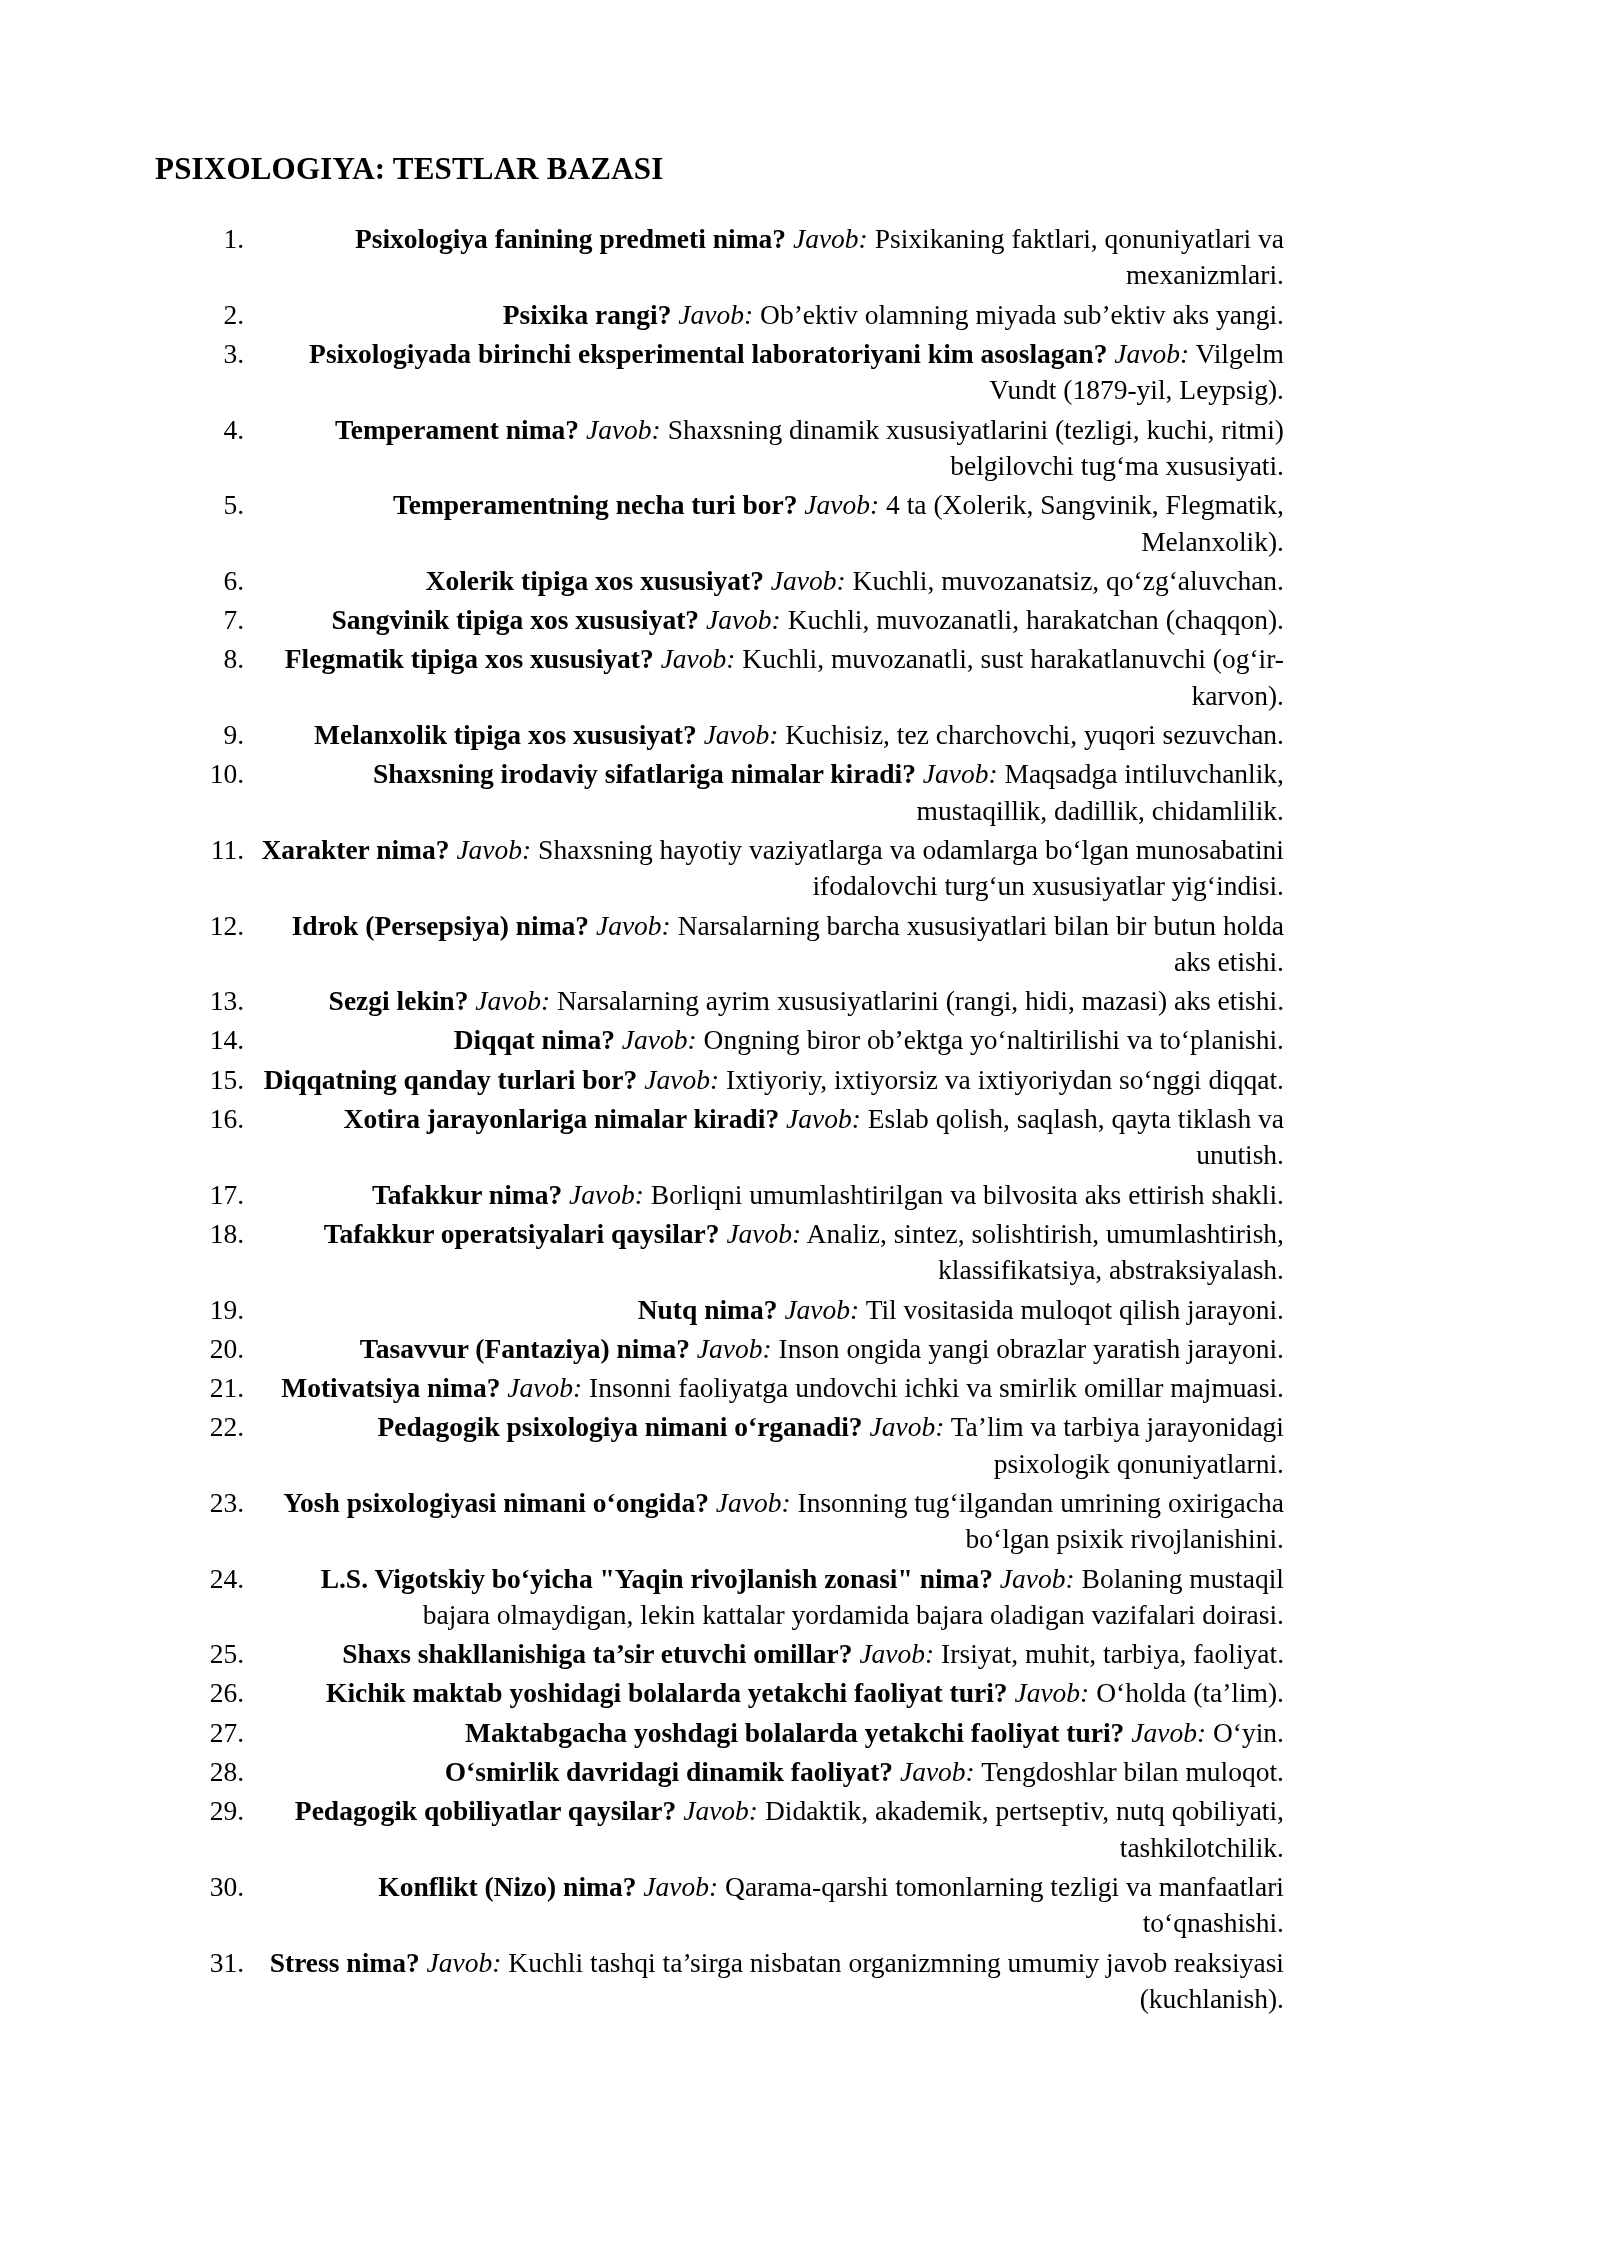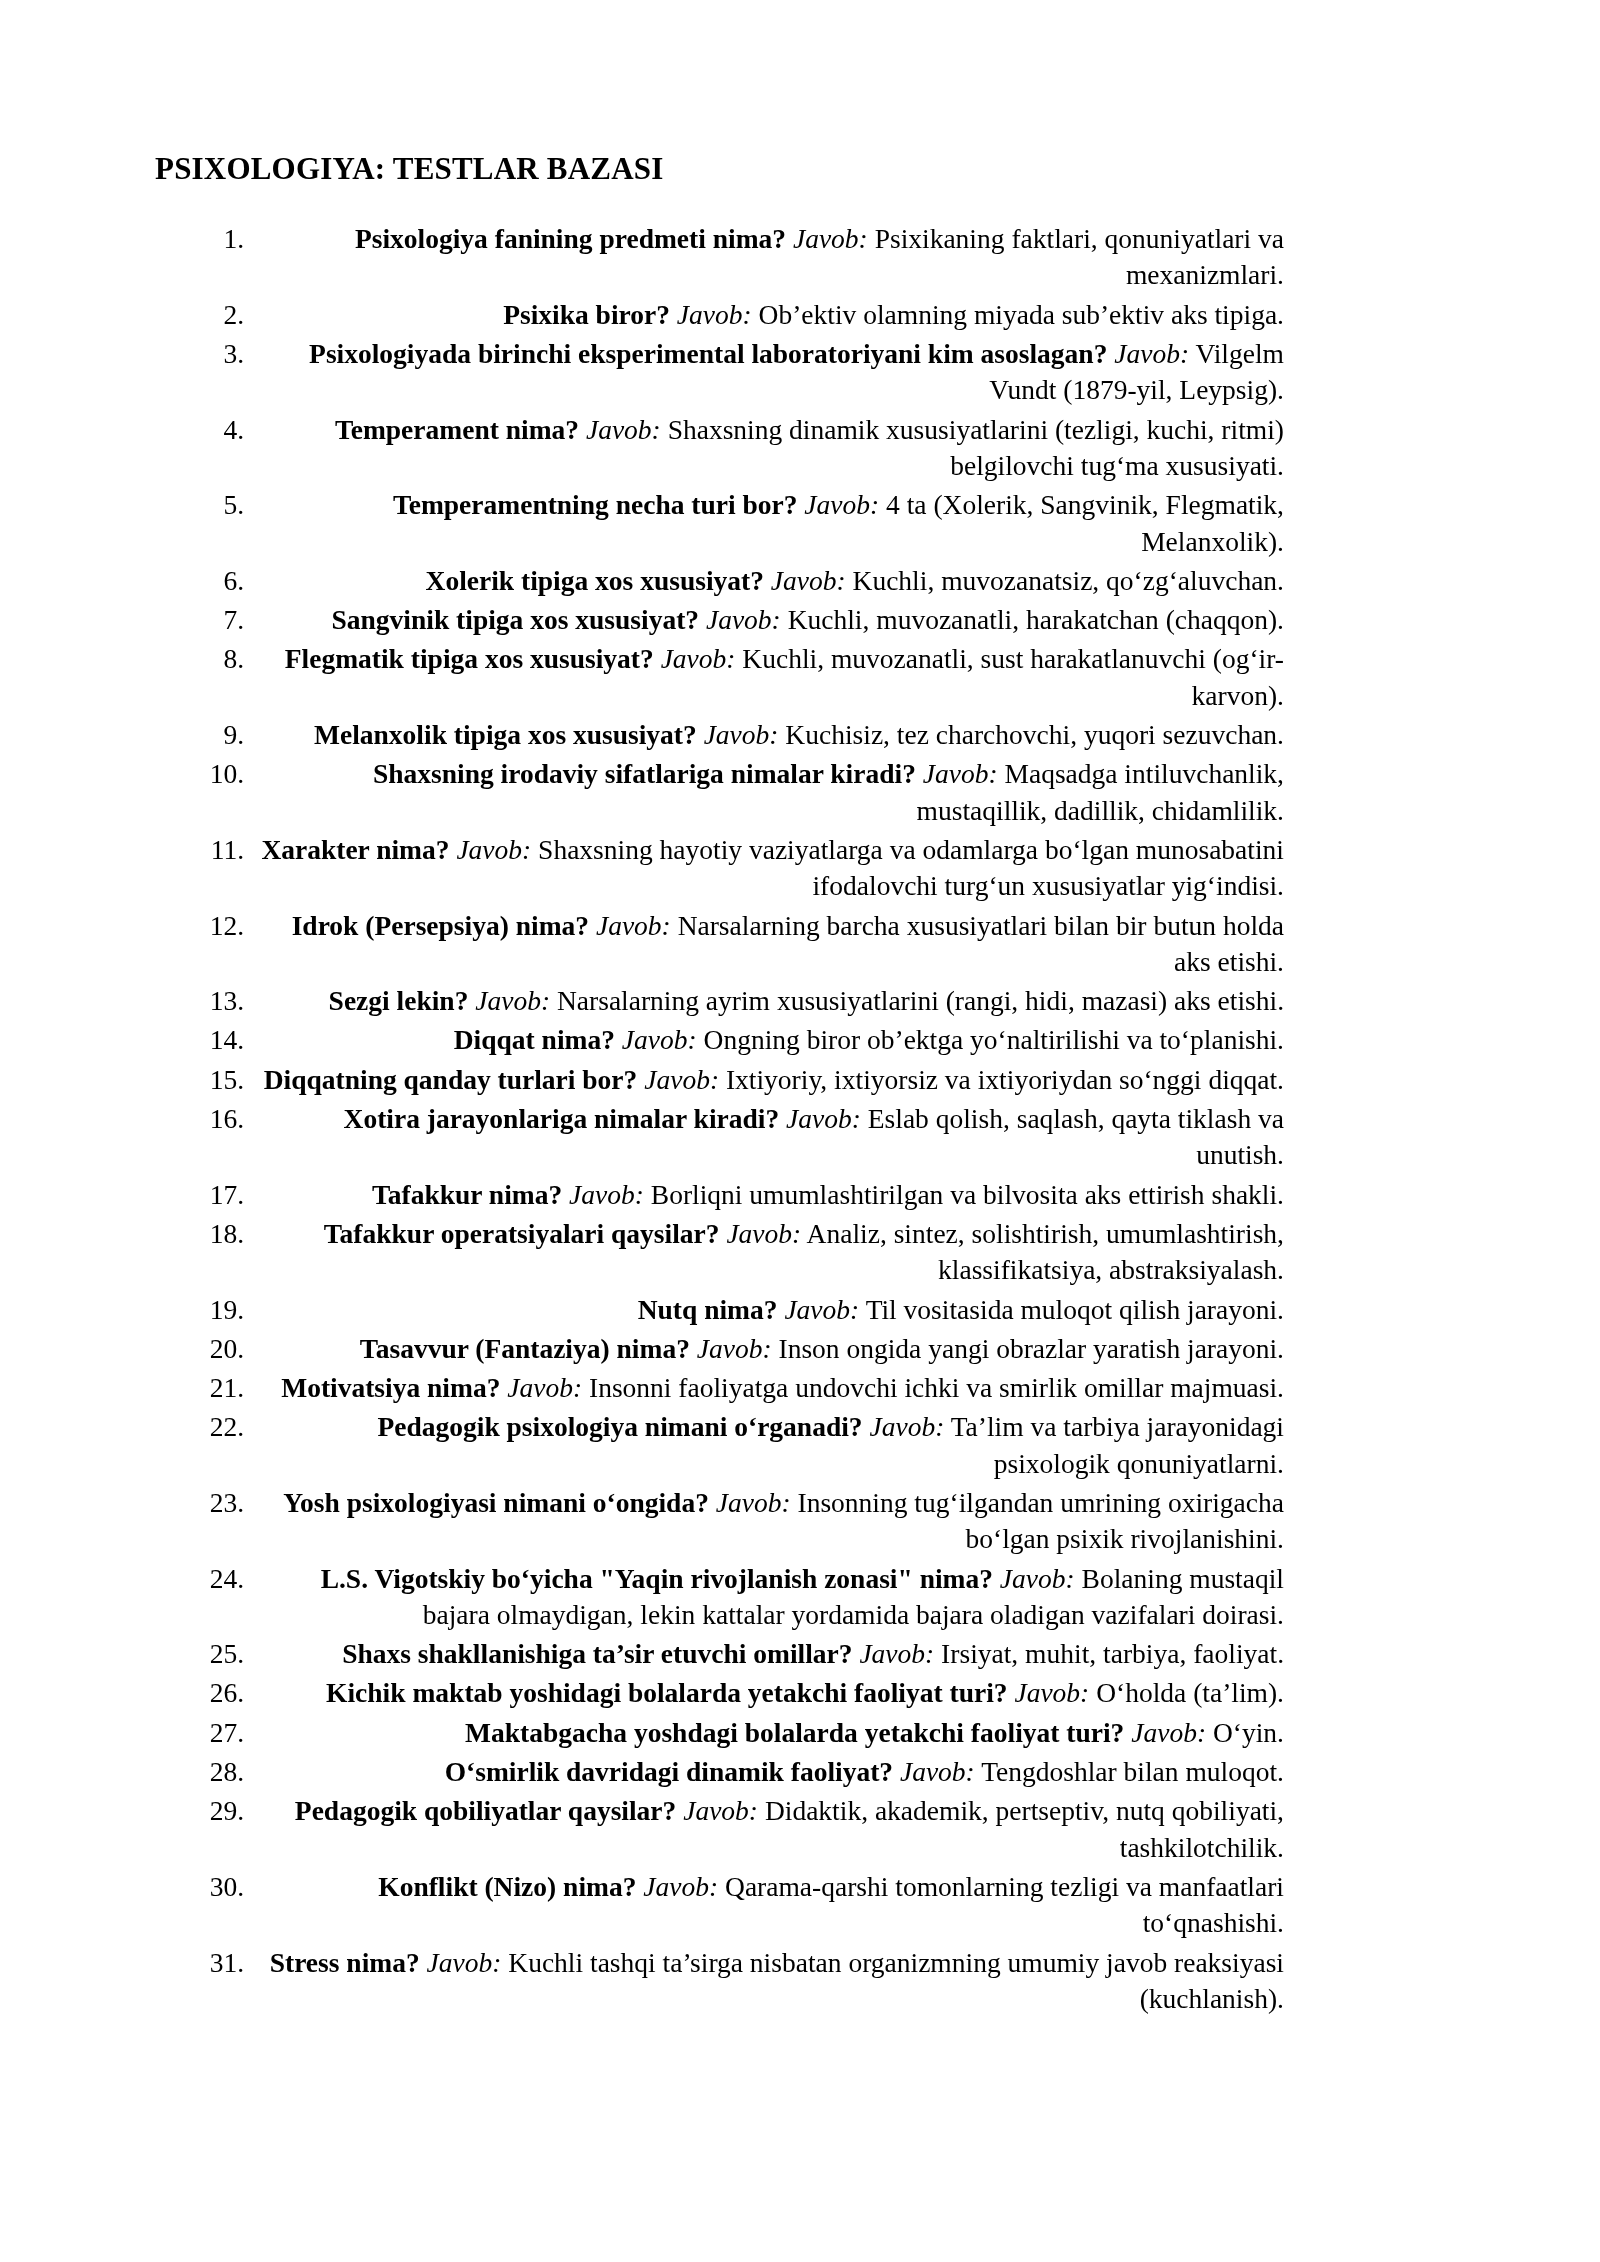--- a/index.html
+++ b/index.html
@@ -53,21 +53,21 @@
     font-style: normal;
   }
 </style>
 </head>
 <body>
 
 <div class="page">
   <h1 class="doc-title">PSIXOLOGIYA: TESTLAR BAZASI</h1>
   <ol class="qa-list">
       <li><span class="q">Psixologiya fanining predmeti nima?</span> <span class="lbl">Javob:</span> <span class="a">Psixikaning faktlari, qonuniyatlari va mexanizmlari.</span></li>
-      <li><span class="q">Psixika biror?</span> <span class="lbl">Javob:</span> <span class="a">Ob’ektiv olamning miyada sub’ektiv aks tipiga.</span></li>
+      <li><span class="q">Psixika rangi?</span> <span class="lbl">Javob:</span> <span class="a">Ob’ektiv olamning miyada sub’ektiv aks yangi.</span></li>
       <li><span class="q">Psixologiyada birinchi eksperimental laboratoriyani kim asoslagan?</span> <span class="lbl">Javob:</span> <span class="a">Vilgelm Vundt (1879-yil, Leypsig).</span></li>
       <li><span class="q">Temperament nima?</span> <span class="lbl">Javob:</span> <span class="a">Shaxsning dinamik xususiyatlarini (tezligi, kuchi, ritmi) belgilovchi tug‘ma xususiyati.</span></li>
       <li><span class="q">Temperamentning necha turi bor?</span> <span class="lbl">Javob:</span> <span class="a">4 ta (Xolerik, Sangvinik, Flegmatik, Melanxolik).</span></li>
       <li><span class="q">Xolerik tipiga xos xususiyat?</span> <span class="lbl">Javob:</span> <span class="a">Kuchli, muvozanatsiz, qo‘zg‘aluvchan.</span></li>
       <li><span class="q">Sangvinik tipiga xos xususiyat?</span> <span class="lbl">Javob:</span> <span class="a">Kuchli, muvozanatli, harakatchan (chaqqon).</span></li>
       <li><span class="q">Flegmatik tipiga xos xususiyat?</span> <span class="lbl">Javob:</span> <span class="a">Kuchli, muvozanatli, sust harakatlanuvchi (og‘ir-karvon).</span></li>
       <li><span class="q">Melanxolik tipiga xos xususiyat?</span> <span class="lbl">Javob:</span> <span class="a">Kuchisiz, tez charchovchi, yuqori sezuvchan.</span></li>
       <li><span class="q">Shaxsning irodaviy sifatlariga nimalar kiradi?</span> <span class="lbl">Javob:</span> <span class="a">Maqsadga intiluvchanlik, mustaqillik, dadillik, chidamlilik.</span></li>
       <li><span class="q">Xarakter nima?</span> <span class="lbl">Javob:</span> <span class="a">Shaxsning hayotiy vaziyatlarga va odamlarga bo‘lgan munosabatini ifodalovchi turg‘un xususiyatlar yig‘indisi.</span></li>
       <li><span class="q">Idrok (Persepsiya) nima?</span> <span class="lbl">Javob:</span> <span class="a">Narsalarning barcha xususiyatlari bilan bir butun holda aks etishi.</span></li>

